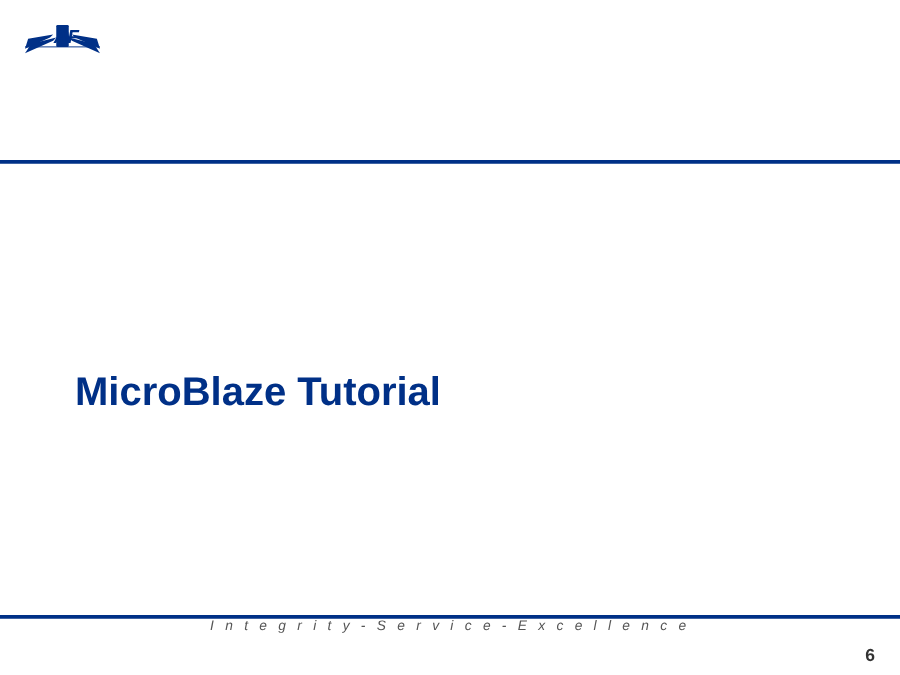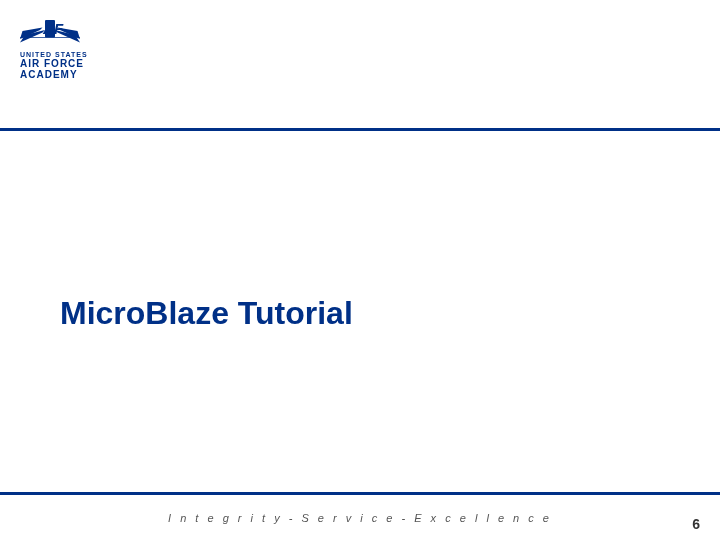--- a/index.html
+++ b/index.html
@@ -99,21 +99,20 @@
       font-size: 32px;
       font-weight: bold;
       color: #003087;
       line-height: 1.2;
     }
 
     
     .footer {
       height: 45px;
       display: flex;
-      align-items: center;
       justify-content: center;
       position: relative;
     }
 
     .footer-text {
       font-size: 11px;
       color: #555555;
       letter-spacing: 3px;
       font-style: italic;
       text-align: center;
@@ -151,25 +150,20 @@
 
           <text x="55" y="38" font-size="26" font-weight="900" font-style="italic" fill="#003087" font-family="Arial">A</text>
         </g>
 
         <text x="46" y="38" font-size="30" font-weight="900" font-style="italic" fill="#003087" font-family="Arial, sans-serif">A</text>
         <text x="68" y="38" font-size="30" font-weight="900" font-style="italic" fill="#003087" font-family="Arial, sans-serif">F</text>
 
         <line x1="0" y1="45" x2="120" y2="45" stroke="#003087" stroke-width="1.5"></line>
       </svg>
 
-      <div class="logo-text-block">
-        <div class="united-states-text">UNITED STATES</div>
-        <div class="air-force-text">AIR FORCE</div>
-        <div class="air-force-text">ACADEMY</div>
-      </div>
     </div>
   </div>
 
   <div class="top-rule"></div>
 
   <div class="main-content">
     <h1 class="slide-title">MicroBlaze Tutorial</h1>
   </div>
 
   <div class="bottom-rule"></div>

